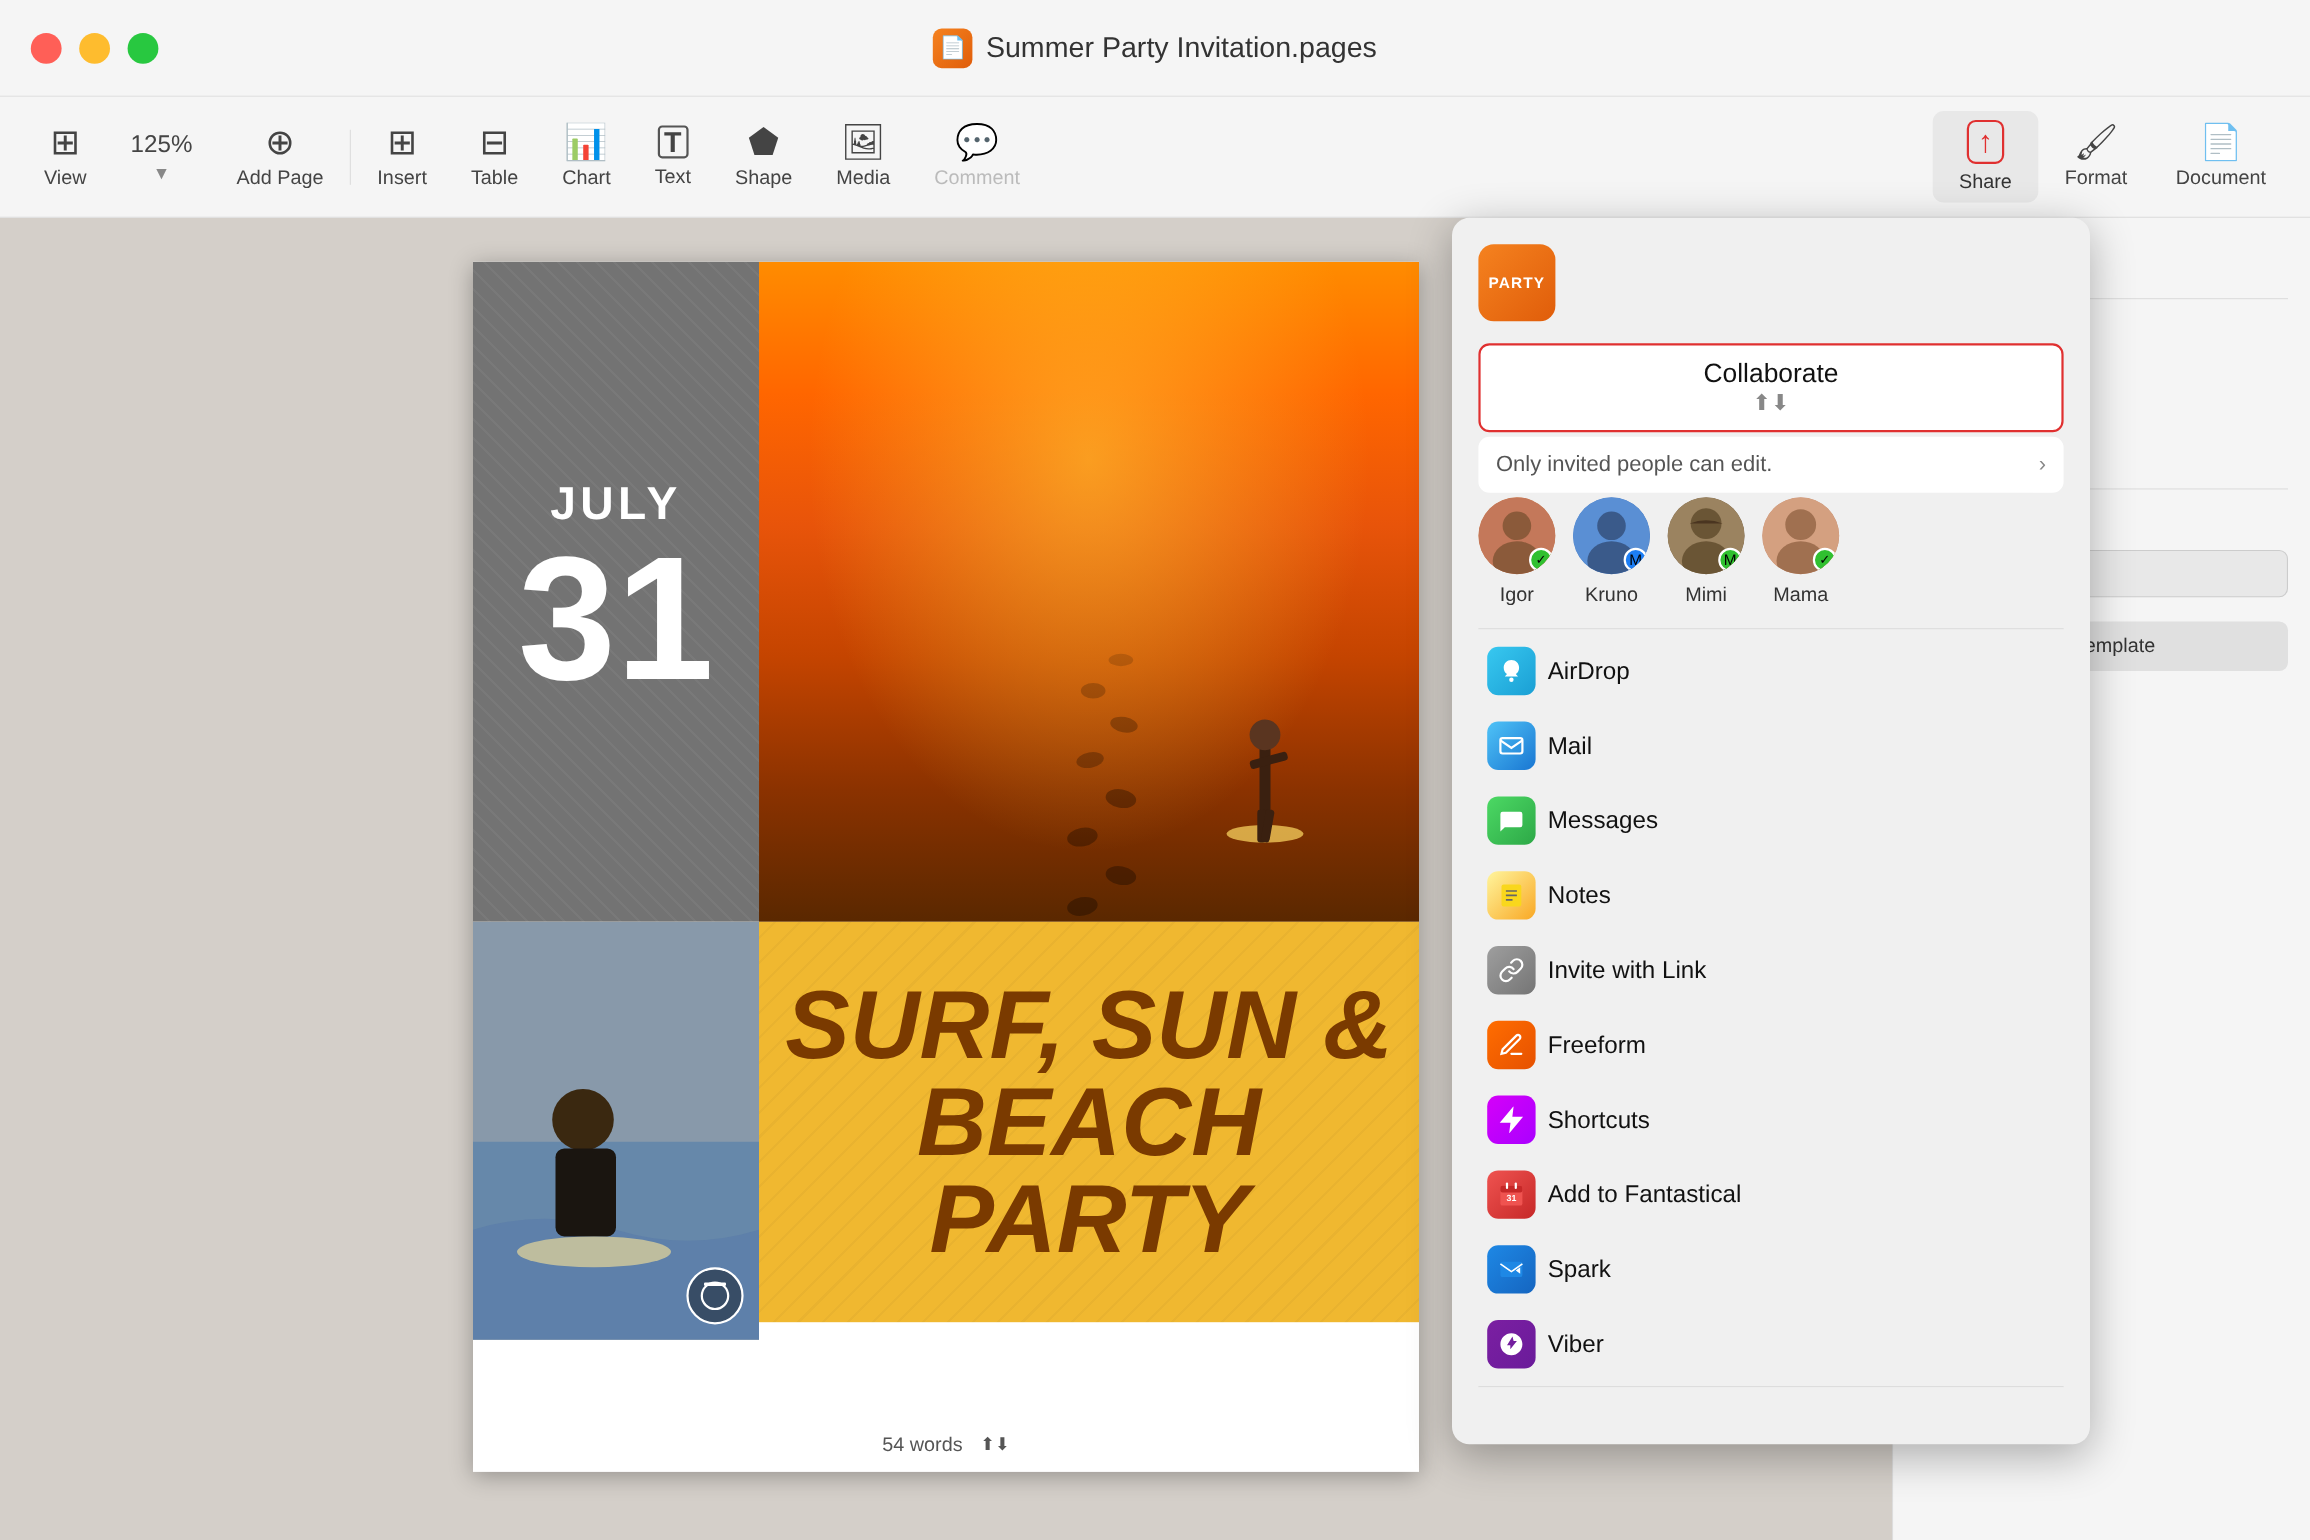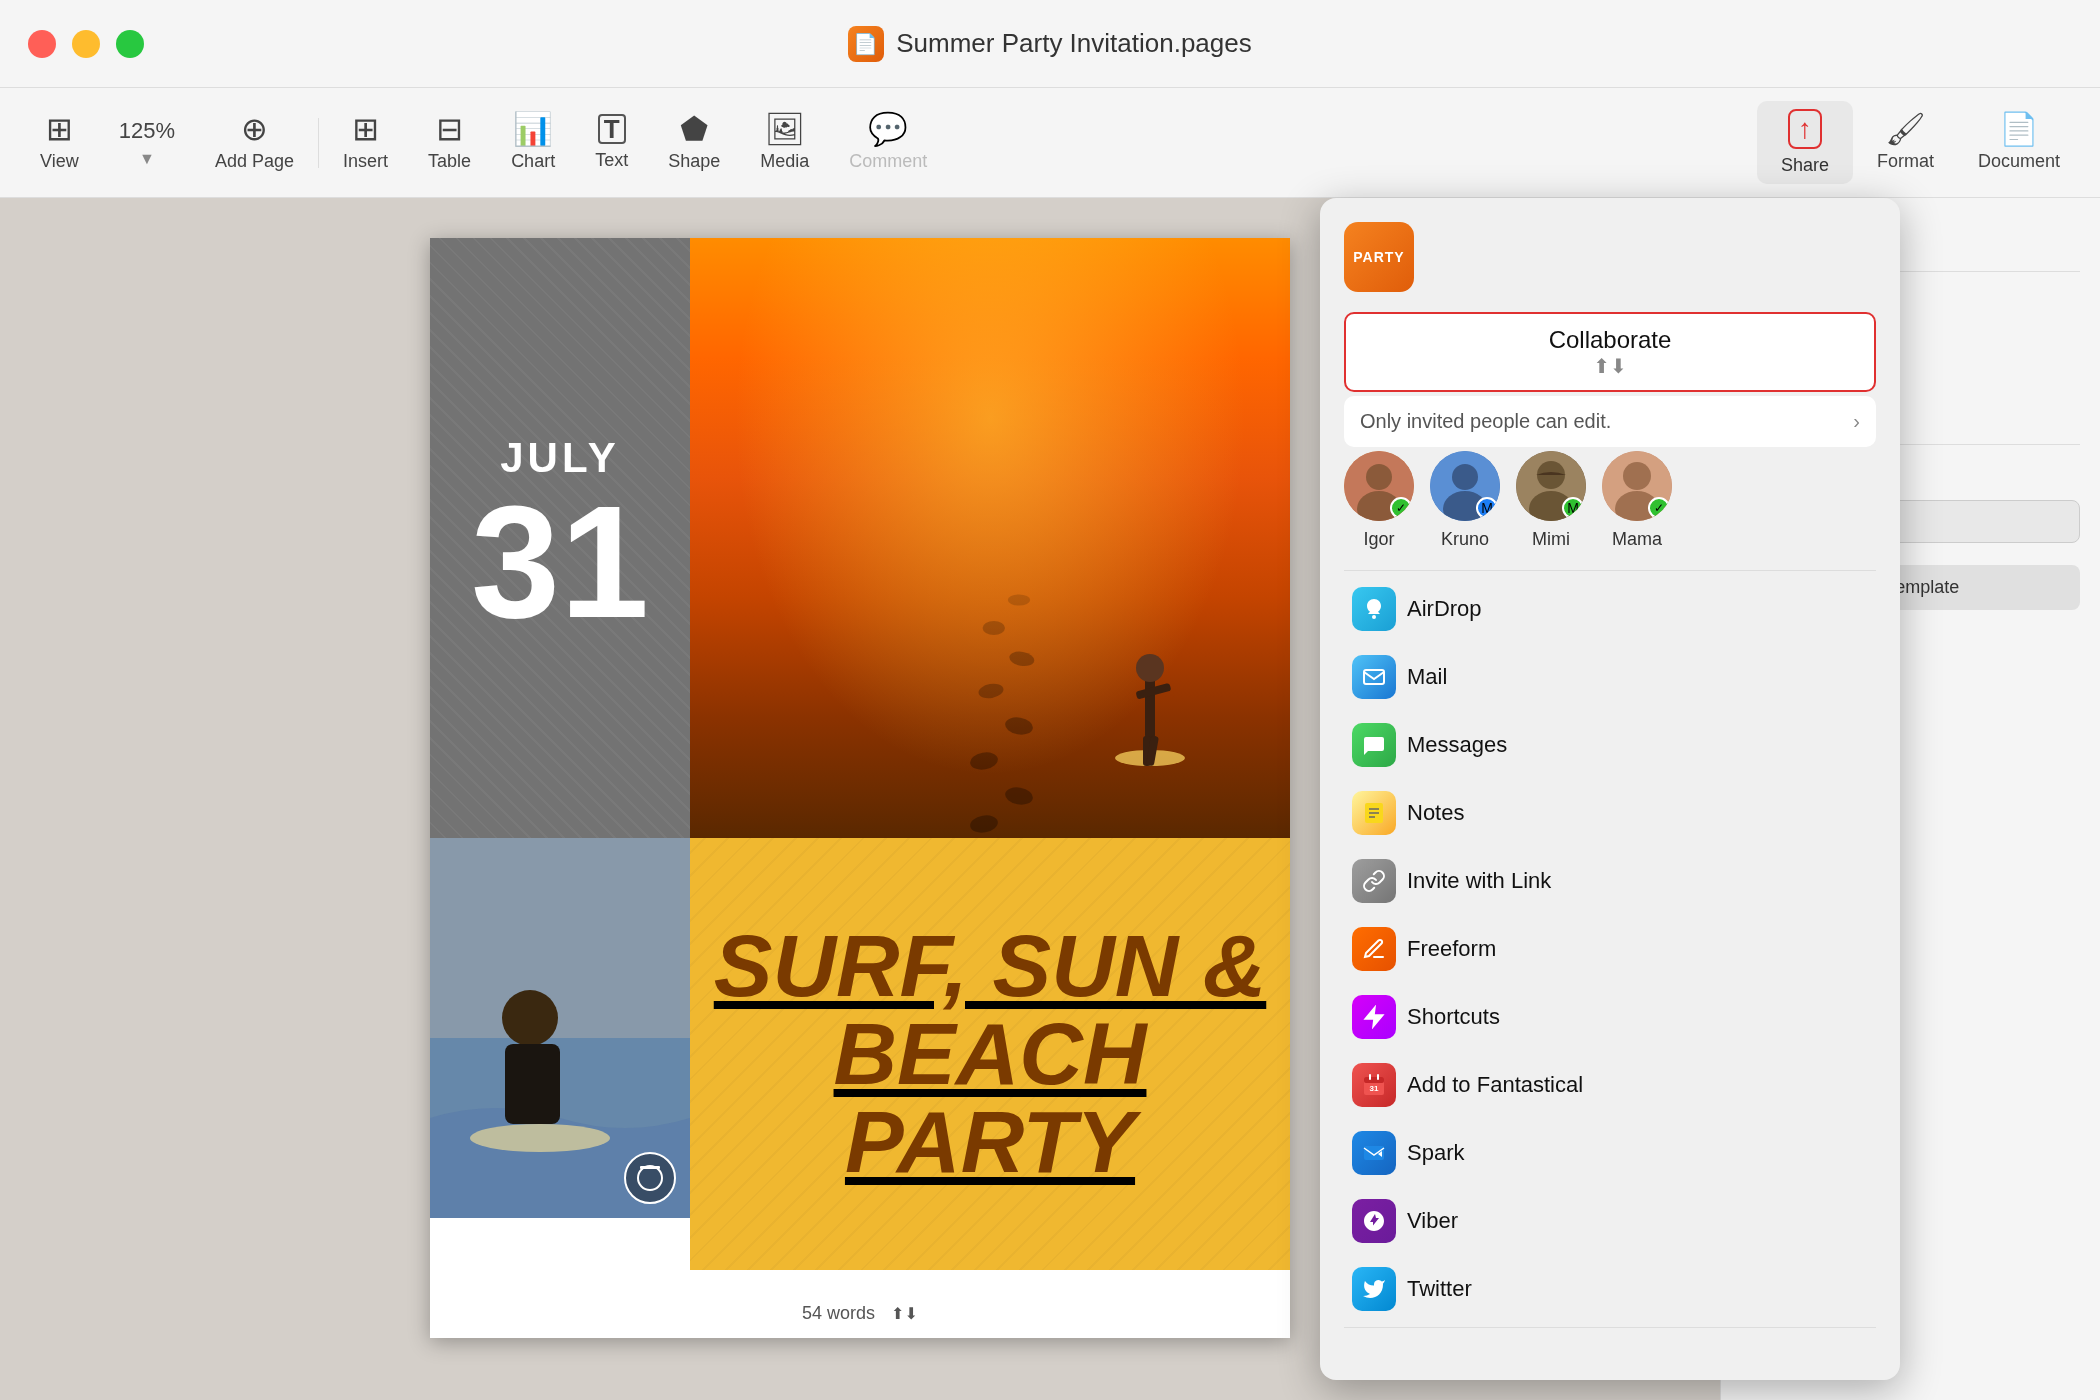--- a/index.html
+++ b/index.html
@@ -213,22 +213,21 @@
       overflow: hidden;
     }
     .beach-photo-overlay {
       position: absolute;
       inset: 0;
       background: radial-gradient(ellipse at 50% 30%, rgba(255,200,50,0.6) 0%, transparent 60%);
     }
 
     .bottom-row {
       display: flex;
-      height: 432px;
-      text-decoration: underline;
+      height: 364px;
     }
     .surfer-sitting-photo {
       width: 260px;
       height: 380px;
       background: linear-gradient(to bottom, #c8d4d8, #8899aa);
       position: relative;
       overflow: hidden;
       flex-shrink: 0;
     }
 
@@ -885,28 +884,20 @@
 
     <div class="menu-item">
       <div class="menu-icon icon-viber">
         <svg width="24" height="24" viewBox="0 0 24 24" fill="white">
           <path d="M12 2C6.48 2 2 6.48 2 12s4.48 10 10 10 10-4.48 10-10S17.52 2 12 2zm-1 14.5v-3.5H8l5-8 1 4h3l-6 7.5z"></path>
         </svg>
       </div>
       <span class="menu-label">Viber</span>
     </div>
 
-    <div class="menu-item">
-      <div class="menu-icon icon-twitter">
-        <svg width="24" height="24" viewBox="0 0 24 24" fill="white">
-          <path d="M23 3a10.9 10.9 0 0 1-3.14 1.53 4.48 4.48 0 0 0-7.86 3v1A10.66 10.66 0 0 1 3 4s-4 9 5 13a11.64 11.64 0 0 1-7 2c9 5 20 0 20-11.5a4.5 4.5 0 0 0-.08-.83A7.72 7.72 0 0 0 23 3z"></path>
-        </svg>
-      </div>
-      <span class="menu-label">Twitter</span>
-    </div>
 
     <div class="divider"></div>
 
     <div class="menu-item">
       
       
     </div>
 
   </div>
 </div>

